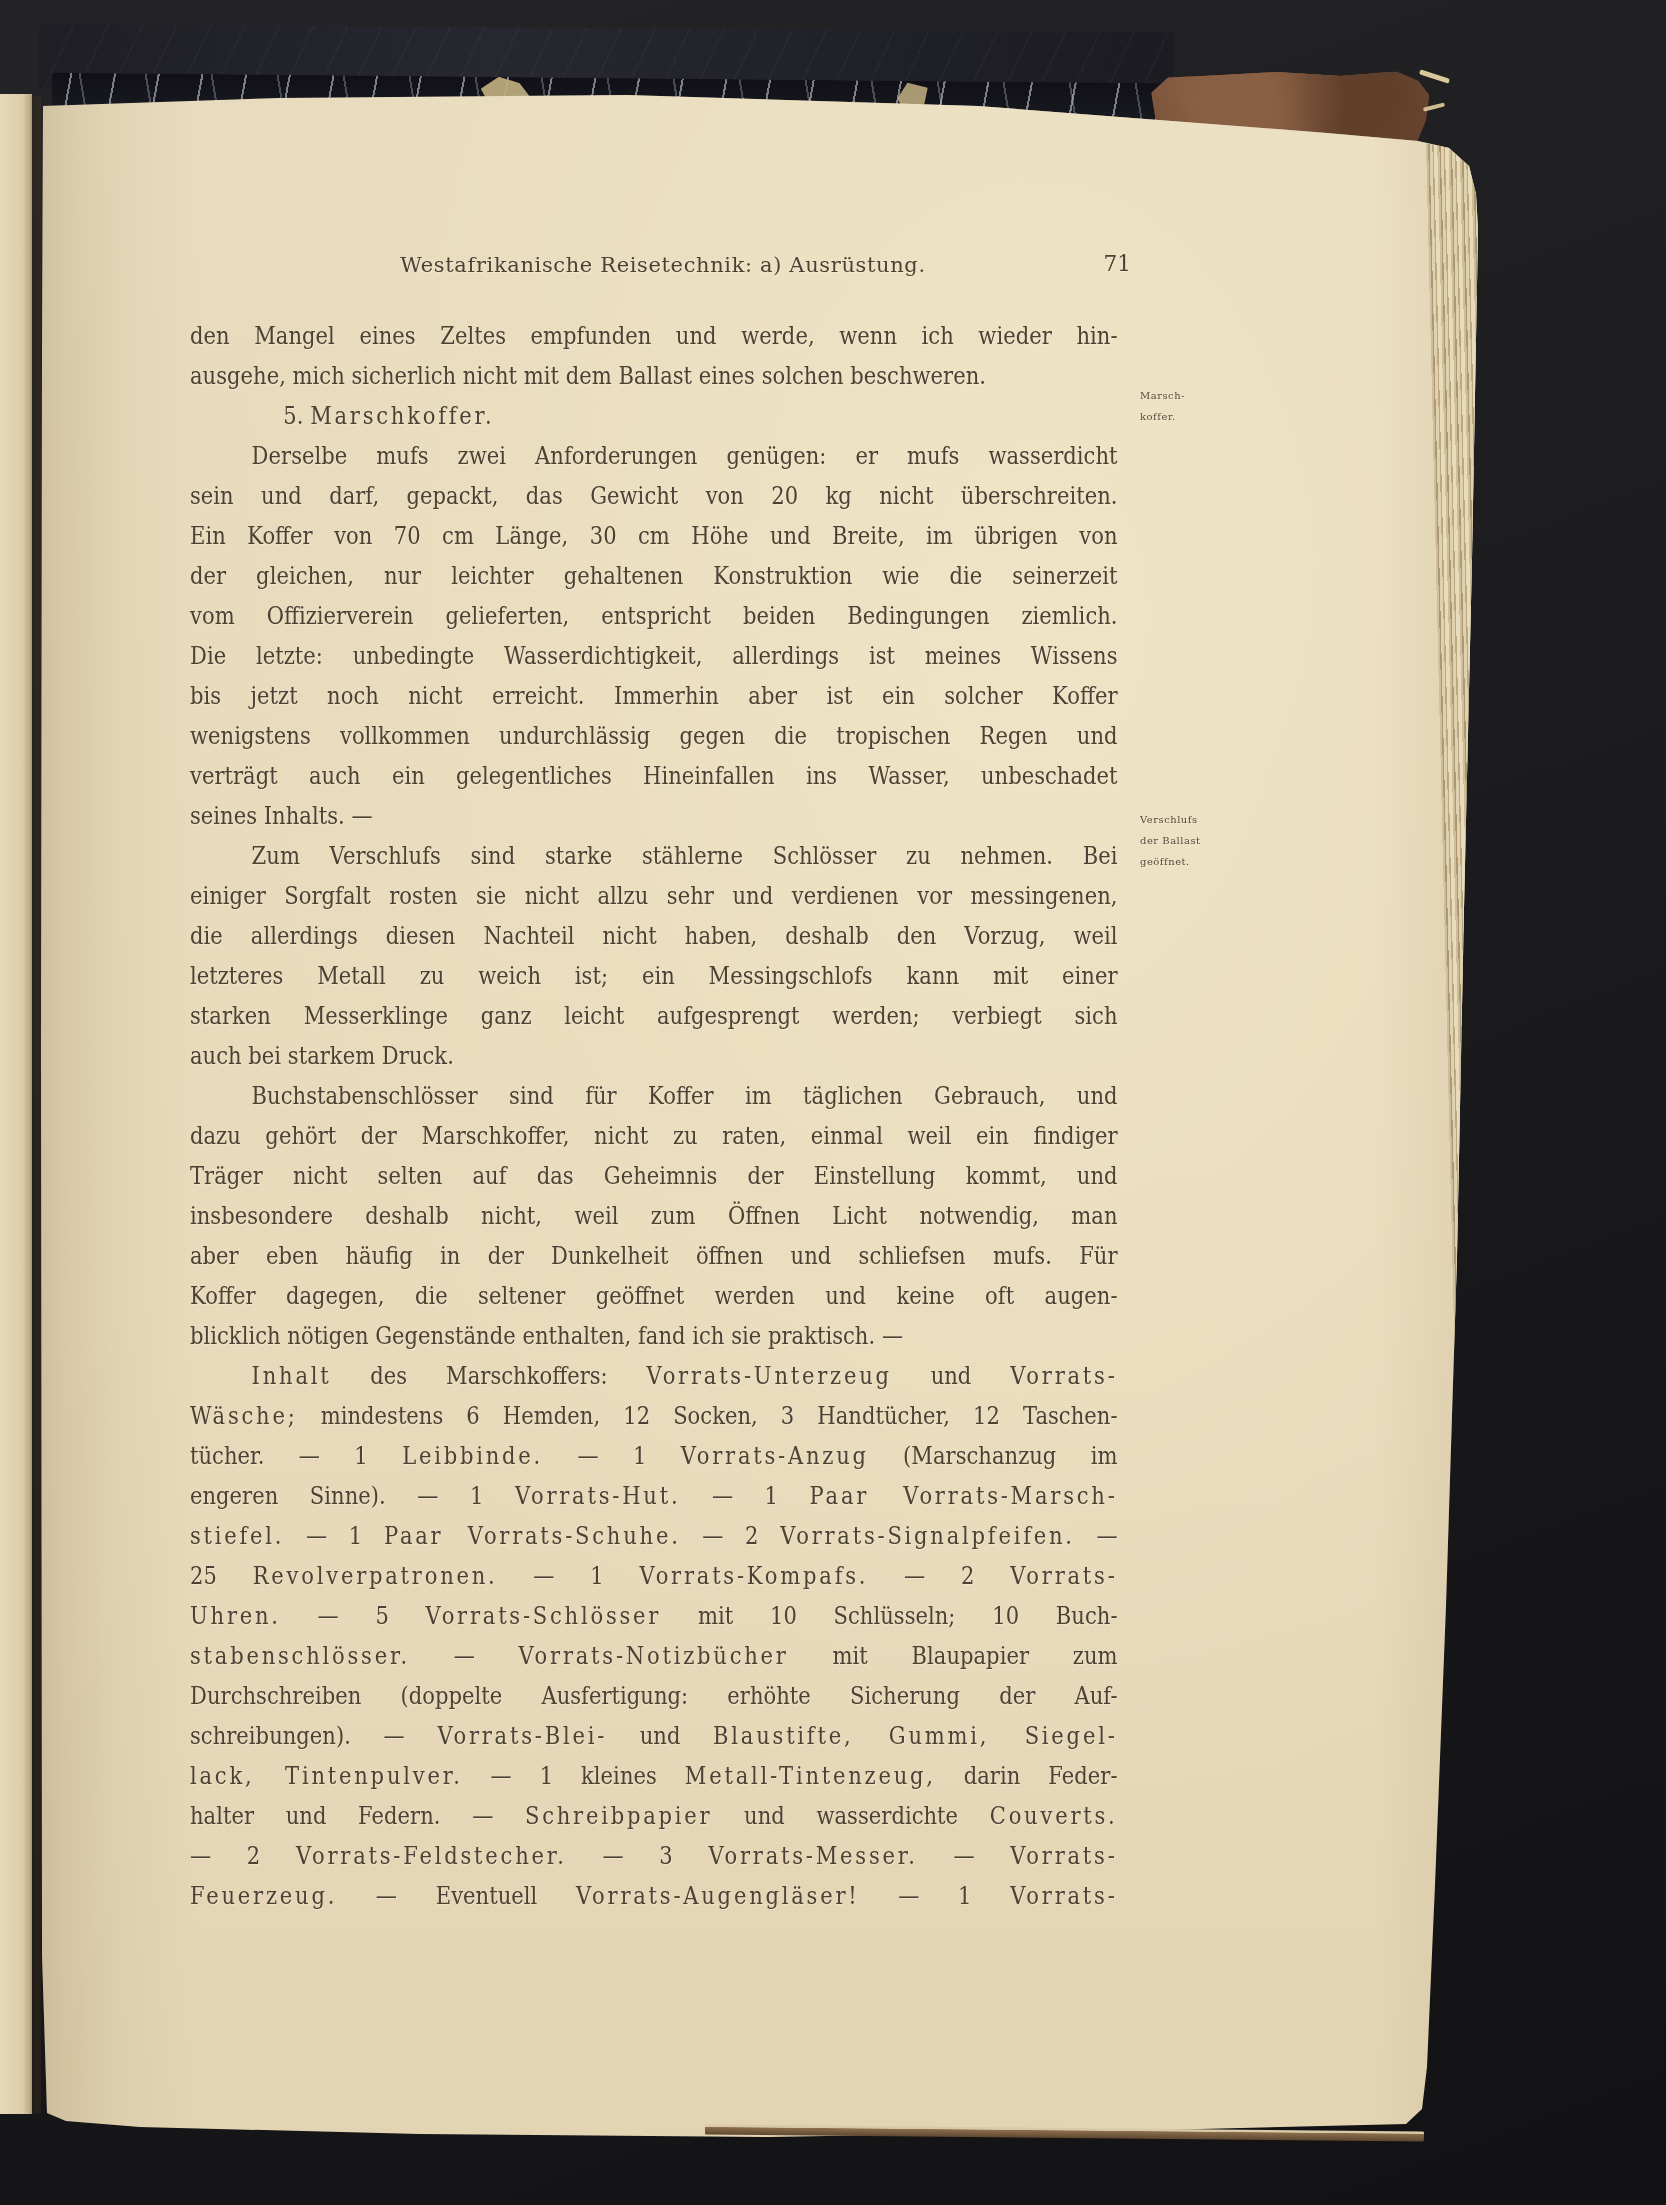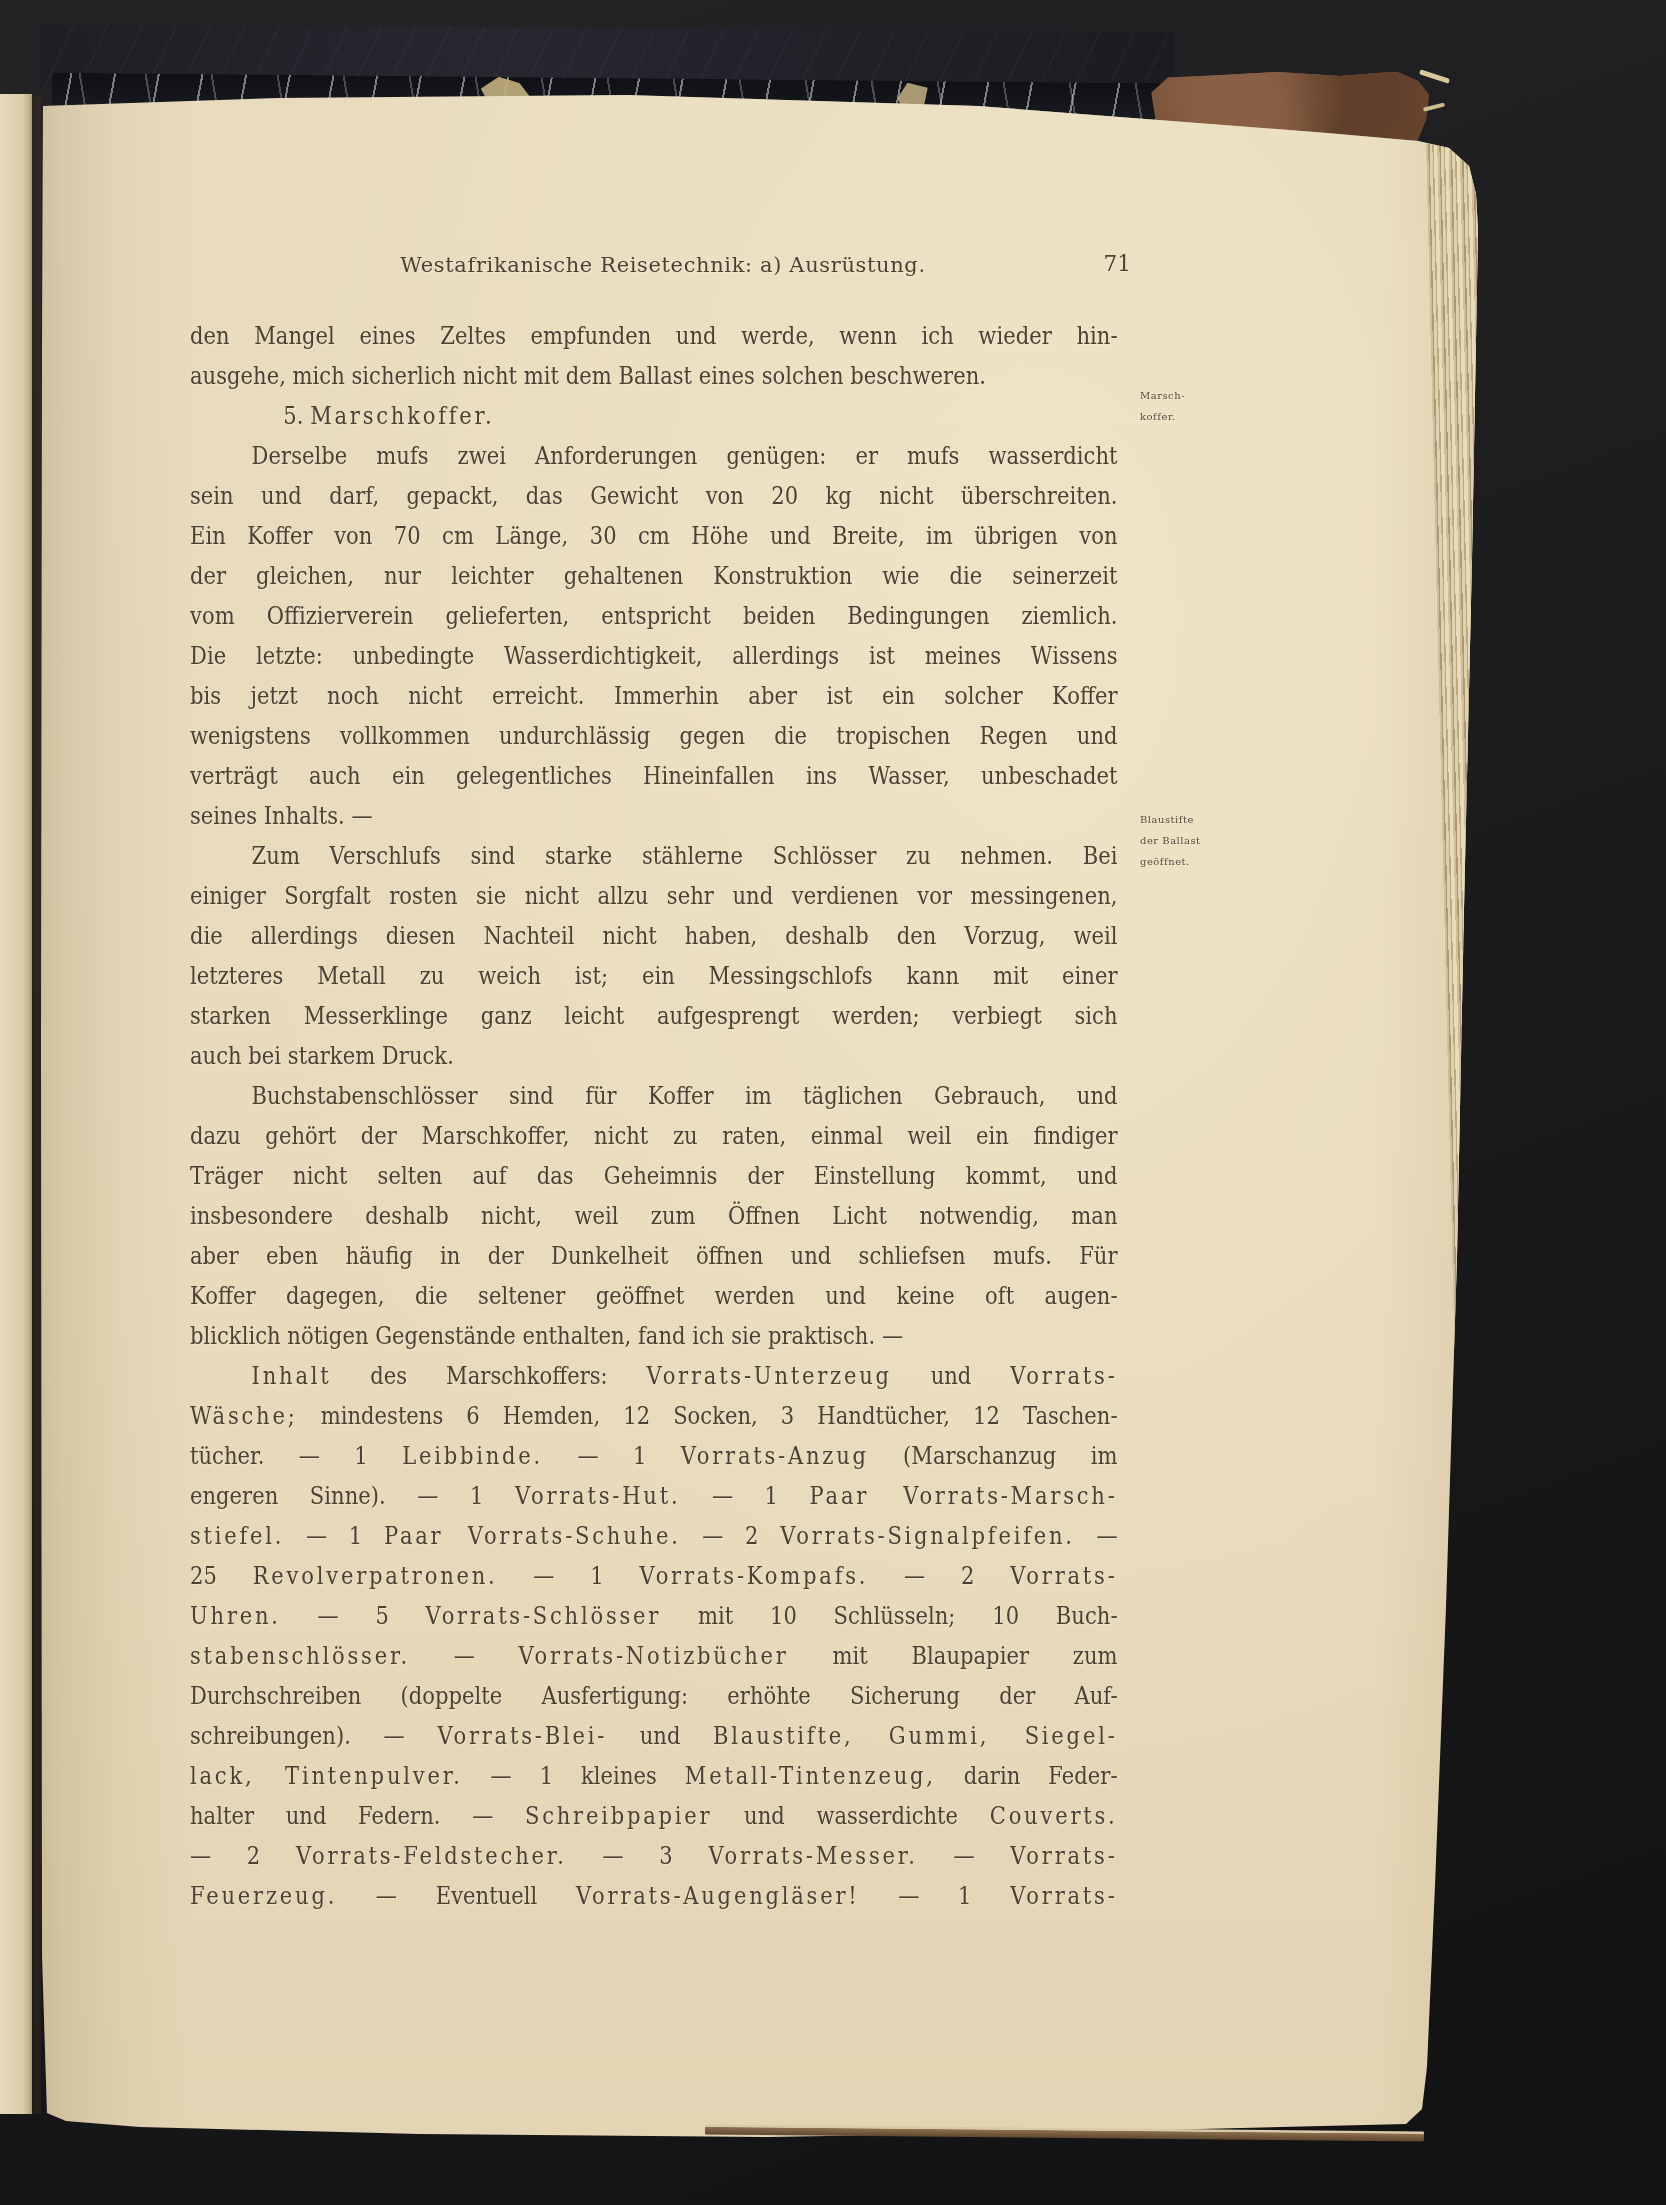--- a/index.html
+++ b/index.html
@@ -128,21 +128,21 @@
         <div class="tl"><span class="sp">lack, Tintenpulver.</span><span> — 1 kleines </span><span class="sp">Metall-Tintenzeug,</span><span> darin Feder-</span></div>
         <div class="tl"><span>halter und Federn. — </span><span class="sp">Schreibpapier</span><span> und wasserdichte </span><span class="sp">Couverts.</span></div>
         <div class="tl"><span>— 2 </span><span class="sp">Vorrats-Feldstecher.</span><span> — 3 </span><span class="sp">Vorrats-Messer.</span><span> — </span><span class="sp">Vorrats-</span></div>
         <div class="tl"><span class="sp">Feuerzeug.</span><span> — Eventuell </span><span class="sp">Vorrats-Augengläser!</span><span> — 1 </span><span class="sp">Vorrats-</span></div>
       </div>
     <div class="margin-note n0">
         <div>Marsch-</div>
         <div>koffer.</div>
       </div>
     <div class="margin-note n1">
-        <div>Blaustifte</div>
+        <div>Verschlufs</div>
         <div>der Ballast</div>
         <div>geöffnet.</div>
       </div>
   </div>
 
   <div class="bottom-edge-strip"></div>
 </div>
 
 
 </body></html>

